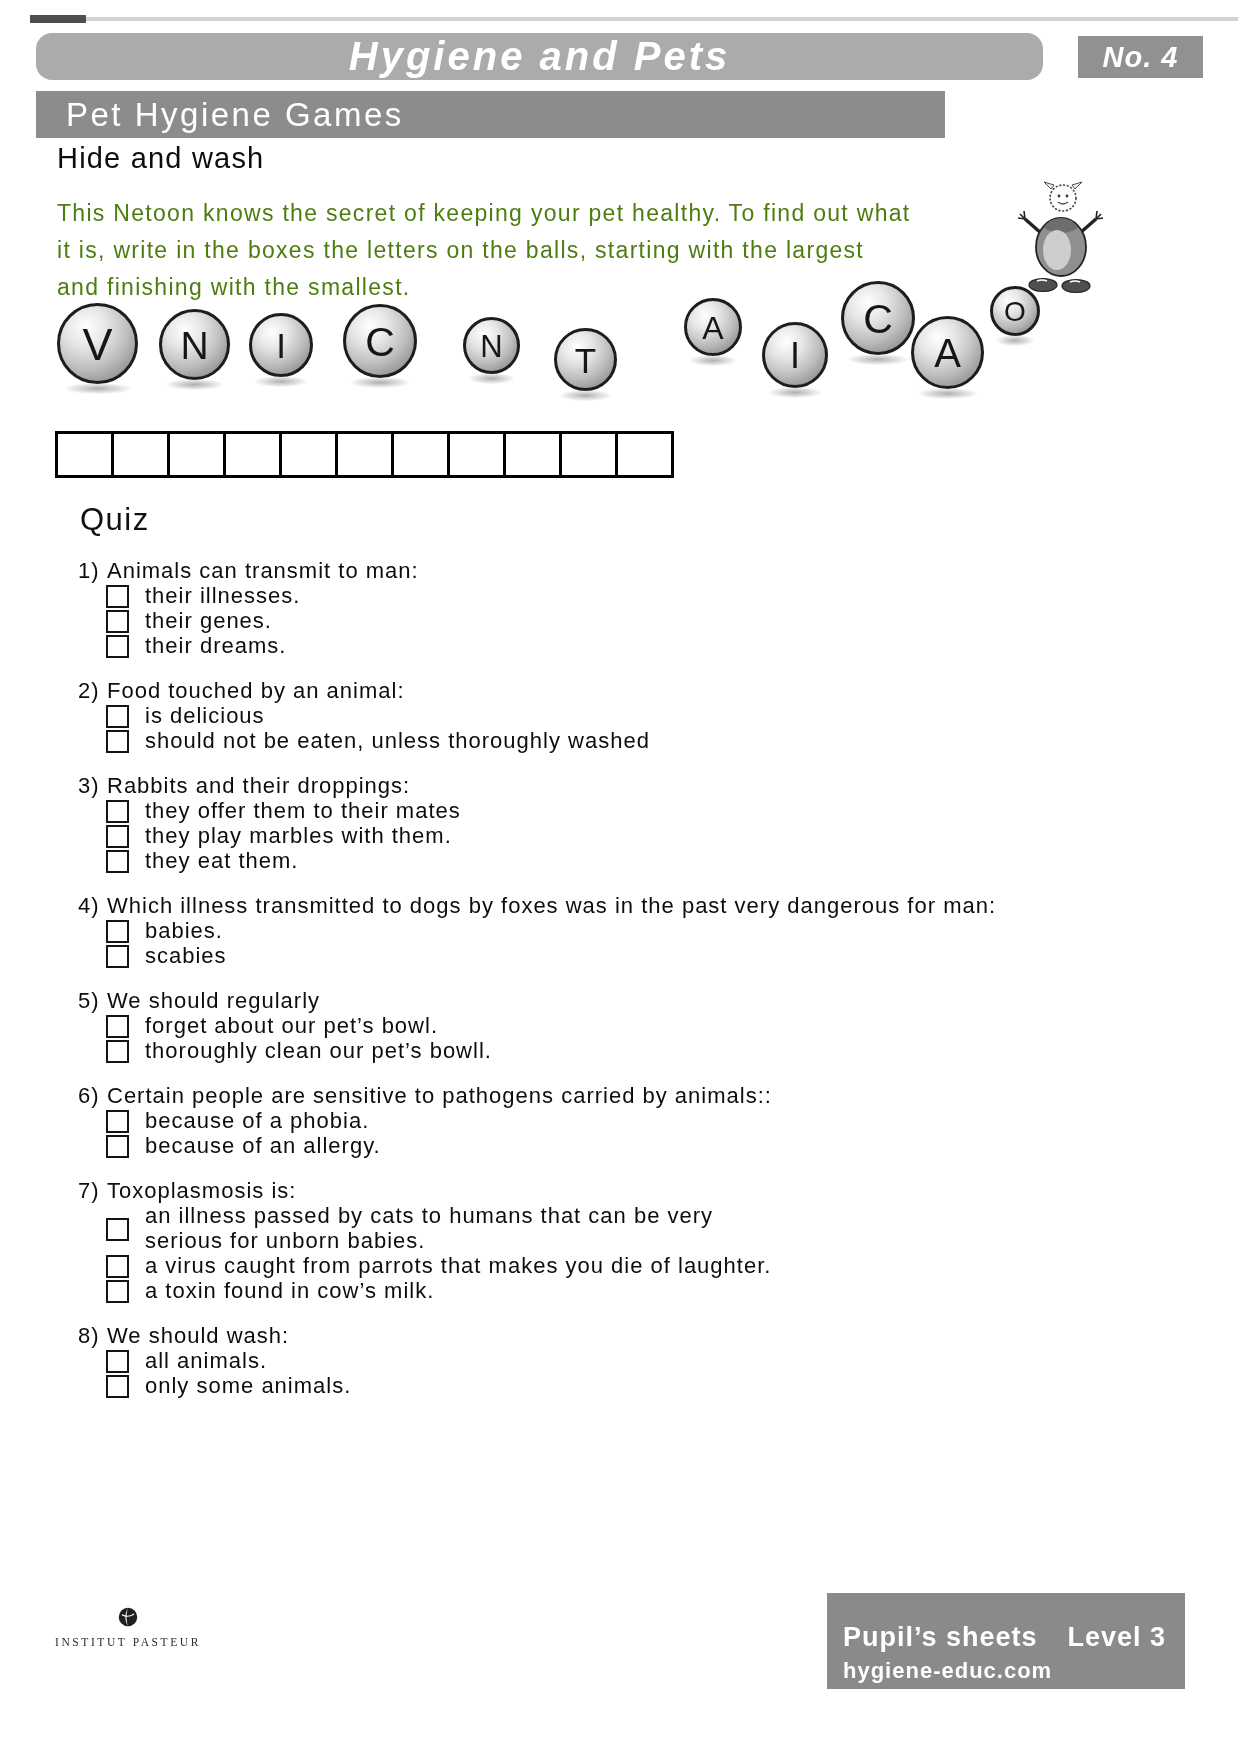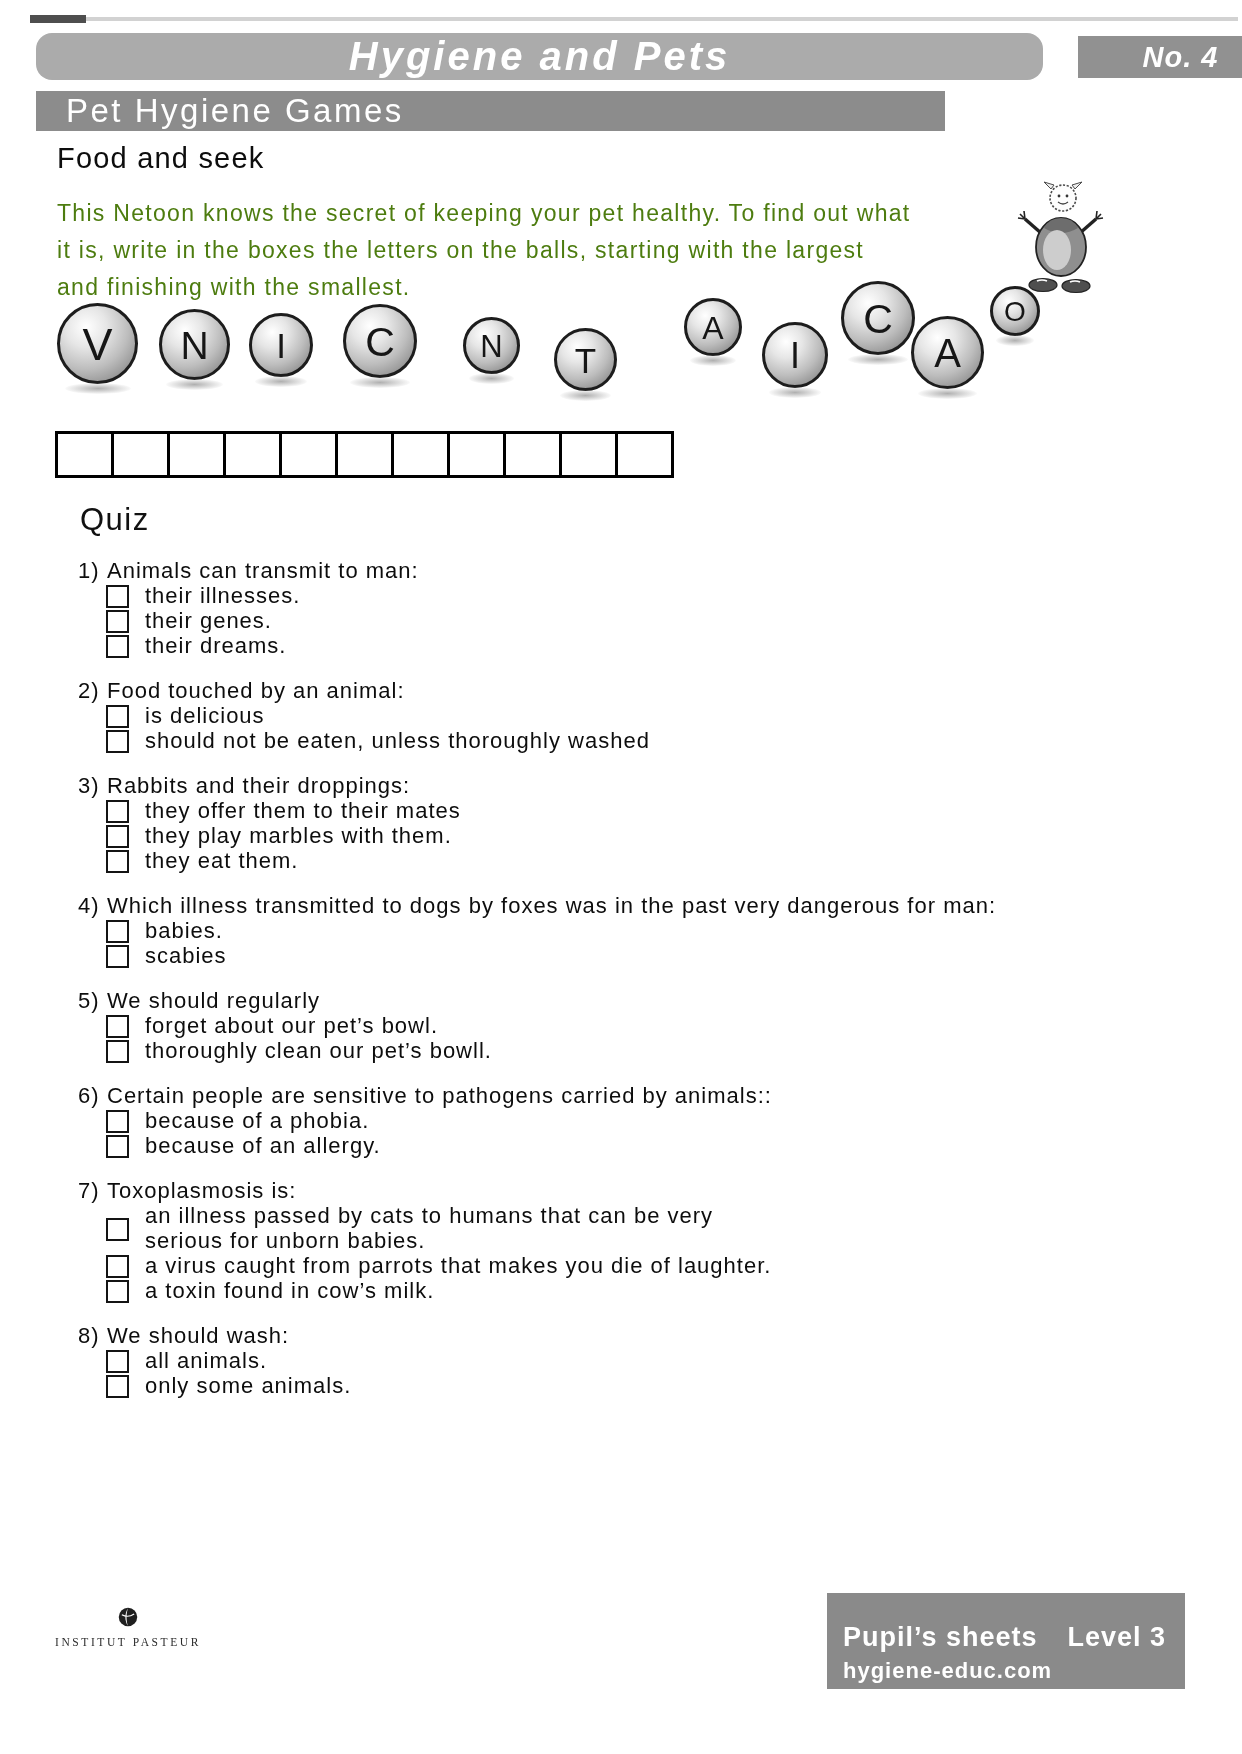--- a/index.html
+++ b/index.html
@@ -16,25 +16,25 @@
   
   .title-bar {
     position:absolute; left:36px; top:33px; width:1007px; height:47px;
     background:#ababab; display:flex; align-items:center; justify-content:center;border-radius:16px;
   }
   .title-text {
     font-size:40px; font-weight:bold; font-style:italic; color:#fff; letter-spacing:3px;
   }
   .no-badge {
     position:absolute; left:1078px; top:36px; width:125px; height:42px;
-    background:#919191; display:flex; align-items:center; justify-content:center;padding-left:40px;
+    background:#919191; display:flex; align-items:center; justify-content:center;
   }
   .no-badge span { font-size:29px; font-weight:bold; font-style:italic; color:#fff; letter-spacing:1px; }
   .section-bar {
-    position:absolute; left:36px; top:91px; width:909px; height:40px;
+    position:absolute; left:36px; top:91px; width:909px; height:47px;
     background:#8c8c8c; display:flex; align-items:center; padding-left:30px; box-sizing:border-box;
   }
   .section-text { font-size:33px; color:#fff; letter-spacing:2.5px; }
 
   .activity-heading {
     position:absolute; left:57px; top:142px; margin:0;
     font-size:29px; font-weight:400; letter-spacing:1.2px; color:#0d0d0d;
   }
   .instructions {
     position:absolute; left:57px; top:195px; width:1010px; margin:0;
@@ -109,21 +109,21 @@
   </div>
 
   <div class="no-badge">
     <span>No. 4</span>
   </div>
 
   <div class="section-bar">
     <span class="section-text">Pet Hygiene Games</span>
   </div>
 
-  <h2 class="activity-heading">Food and seek</h2>
+  <h2 class="activity-heading">Hide and wash</h2>
 
   <p class="instructions">This Netoon knows the secret of keeping your pet healthy. To find out what
 it is, write in the boxes the letters on the balls, starting with the largest
 and finishing with the smallest.</p>
 
   <div class="netoon">
     <svg viewBox="0 0 95 115" width="95" height="115">
 
       <circle cx="50" cy="18" r="13" fill="#fdfdfd" stroke="#4a4a4a" stroke-width="1.6" stroke-dasharray="2.2 1.6"></circle>
       <path d="M38 9 L31 2 L41 5 Z" fill="#eeeeee" stroke="#4a4a4a" stroke-width="1"></path>

